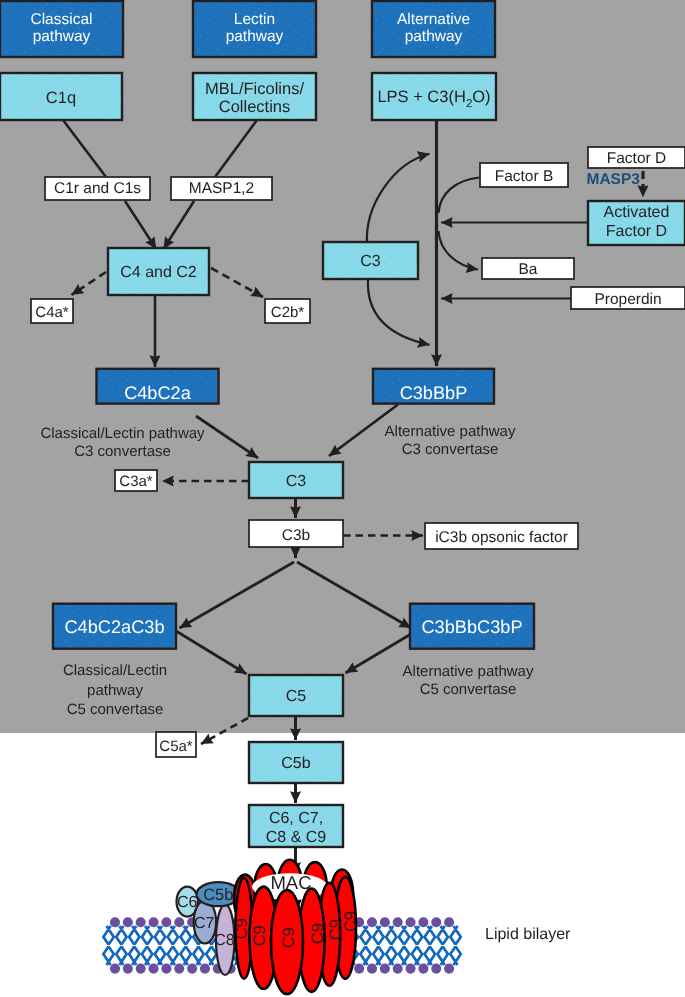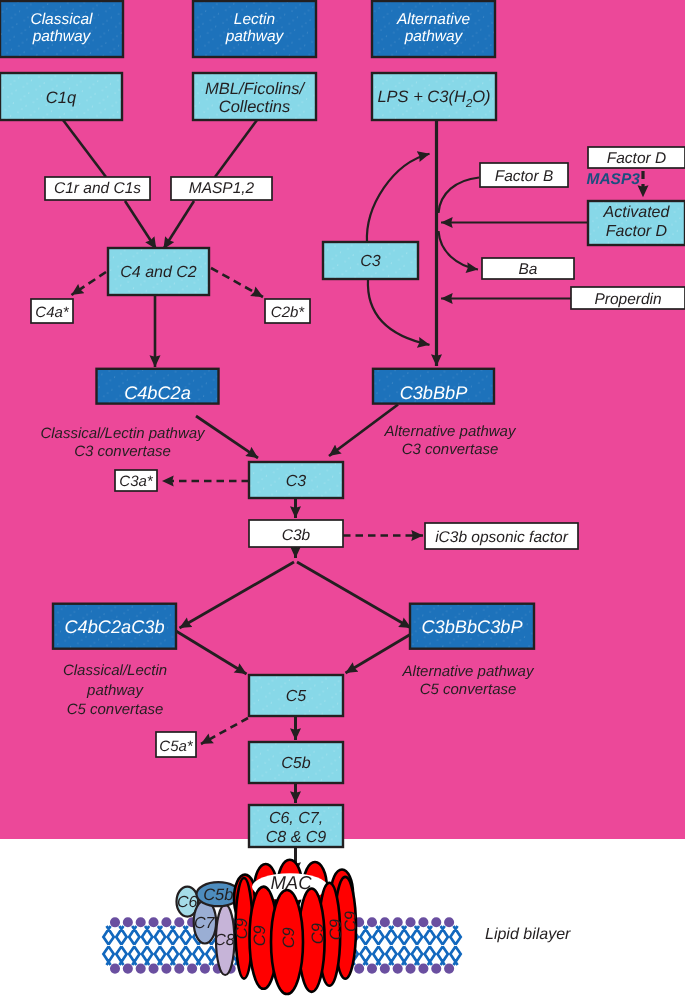--- a/index.html
+++ b/index.html
@@ -1,19 +1,19 @@
 <!DOCTYPE html>
 <html><head>
 <meta charset="utf-8">
 <title>Complement activation pathways</title>
 <style>
   html,body{margin:0;padding:0;background:#ffffff;-webkit-font-smoothing:antialiased;text-rendering:geometricPrecision;}
   body{width:685px;height:997px;overflow:hidden;
        font-family:"Liberation Sans",sans-serif;}
-  #stage{position:relative;width:685px;height:839px;background:#ec4899;font-style:italic;}
+  #stage{position:relative;width:685px;height:733px;background:#a3a3a3;}
   svg{position:absolute;left:0;top:0;}
   .lbl{font-family:"Liberation Sans",sans-serif;}
 </style>
 </head>
 <body>
 
 <div id="stage">
   <svg width="685" height="997" viewBox="0 0 685 997">
     <defs>
       <pattern id="dots-dark" width="13" height="13" patternUnits="userSpaceOnUse" patternTransform="rotate(12)">

